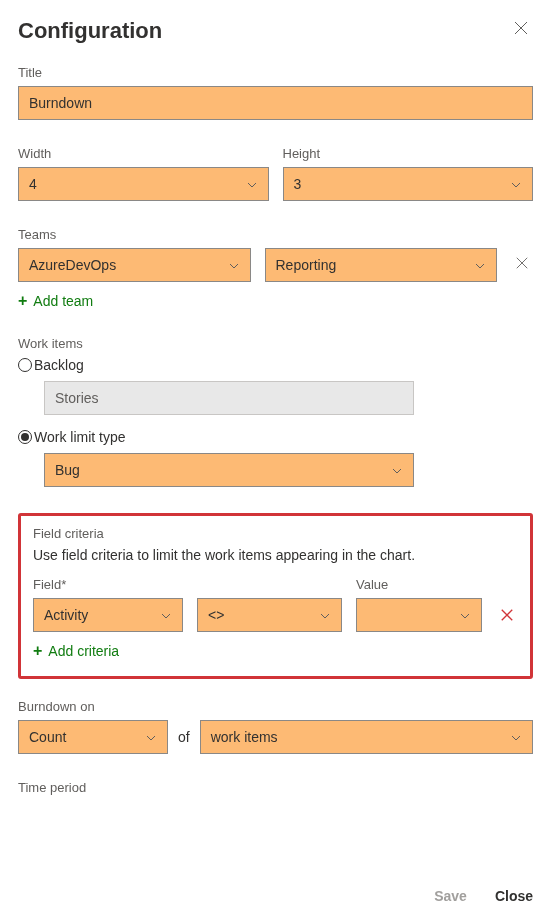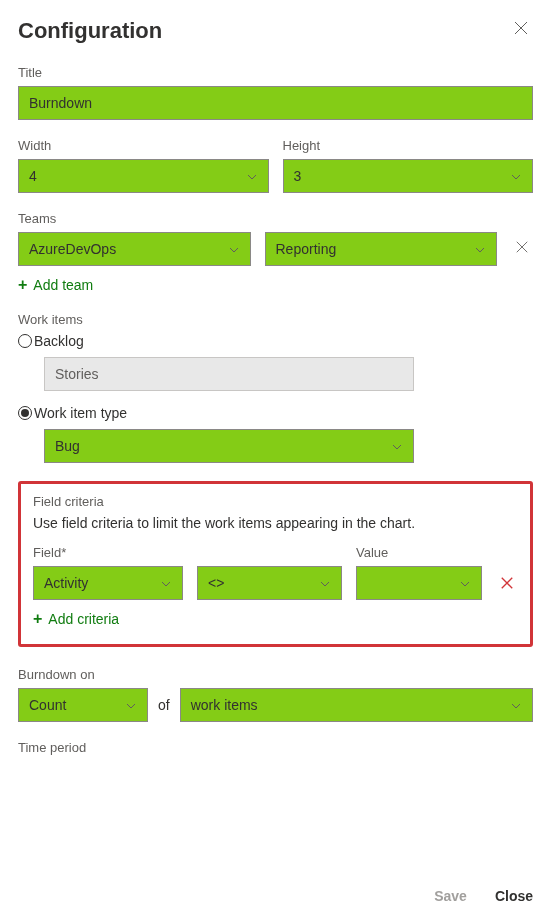--- a/index.html
+++ b/index.html
@@ -2,27 +2,27 @@
 <html><head>
 <meta charset="utf-8">
 <style>
 * { box-sizing: border-box; margin: 0; padding: 0; }
 body { font-family: "Segoe UI", sans-serif; width: 551px; height: 916px; background: #fff; color: #323130; position: relative; }
 .panel { padding: 16px 18px; }
 .header { display: flex; justify-content: space-between; align-items: center; margin-bottom: 20px; }
 .header h1 { font-size: 22px; font-weight: 600; }
 .close-x { font-size: 18px; color: #605e5c; cursor: pointer; padding: 4px; }
 .label { font-size: 13px; color: #605e5c; margin-bottom: 6px; display: block; }
-.input, .select { width: 100%; height: 34px; border: 1px solid #8a8886; padding: 0 10px; font-size: 14px; background: #84cc16; color: #323130; outline: none; font-family: inherit; }
+.input, .select { width: 100%; height: 34px; border: 1px solid #8a8886; padding: 0 10px; font-size: 14px; background: #fdba74; color: #323130; outline: none; font-family: inherit; }
 .input[readonly] { background: #e8e8e8; color: #605e5c; border-color: #c8c6c4; }
 .select { appearance: none; position: relative; text-align: left; display: flex; align-items: center; justify-content: space-between; cursor: pointer; }
 .select .chev { margin-left: auto; }
 .chev { width: 12px; height: 12px; flex-shrink: 0; }
 .chev svg { width: 12px; height: 12px; stroke: #605e5c; stroke-width: 1; fill: none; }
-.section { margin-bottom: 18px; }
+.section { margin-bottom: 26px; }
 .row { display: flex; gap: 14px; }
 .row > * { flex: 1; }
 .row.teams { align-items: center; }
 .row.teams .remove { flex: 0 0 auto; color: #605e5c; cursor: pointer; padding: 4px; }
 .add-link { color: #107c10; font-size: 14px; cursor: pointer; display: inline-flex; align-items: center; gap: 6px; margin-top: 10px; }
 .add-link .plus { font-size: 16px; font-weight: bold; }
 .radio-row { display: flex; align-items: center; gap: 2px; margin-bottom: 8px; }
 .radio { width: 14px; height: 14px; border: 1px solid #323130; border-radius: 50%; display: inline-flex; align-items: center; justify-content: center; cursor: pointer; }
 .radio.checked::after { content: ""; width: 8px; height: 8px; background: #323130; border-radius: 50%; }
 .radio-label { font-size: 14px; }
@@ -30,21 +30,21 @@
 .highlight-box { border: 3px solid #d13438; border-radius: 3px; padding: 10px 12px 16px; margin-bottom: 20px; }
 .help-text { font-size: 14px; color: #323130; margin: 6px 0 14px; }
 .criteria-row { display: flex; gap: 14px; align-items: flex-end; }
 .criteria-col { display: flex; flex-direction: column; }
 .criteria-col.field { flex: 0 0 150px; justify-content: flex-end; }
 .criteria-col.op { flex: 0 0 145px; }
 .criteria-col.val { flex: 1; }
 .criteria-remove { color: #d13438; font-size: 16px; cursor: pointer; padding: 6px 4px; flex: 0 0 auto; }
 .burndown-row { display: flex; align-items: center; gap: 10px; }
 .burndown-row .of { font-size: 14px; color: #323130; }
-.burndown-row .sel-narrow { width: 130px; }
+.burndown-row .sel-narrow { width: 150px; }
 .burndown-row .sel-wide { flex: 1; }
 .footer { position: absolute; bottom: 12px; right: 18px; display: flex; gap: 28px; align-items: center; }
 .footer .save { color: #a19f9d; font-size: 14px; cursor: default; font-weight: bold; }
 .footer .close-btn { font-weight: 600; font-size: 14px; cursor: pointer; color: #323130; text-align: center; }
 .req::after { content: "*"; }
 </style>
 </head>
 <body>
 
 <div class="panel">
@@ -114,21 +114,21 @@
     <span class="label">Work items</span>
     <div class="radio-row">
       <span class="radio"></span>
       <span class="radio-label">Backlog</span>
     </div>
     <div class="indent">
       <input class="input" readonly="" value="Stories" style="">
     </div>
     <div class="radio-row">
       <span class="radio checked"></span>
-      <span class="radio-label">Work item type</span>
+      <span class="radio-label">Work limit type</span>
     </div>
     <div class="indent">
       <div class="select">
         <span>Bug</span>
         <span class="chev"><svg viewBox="0 0 12 12">
               <path d="M2 4 L6 8 L10 4"></path>
             </svg></span>
       </div>
     </div>
   </div>

